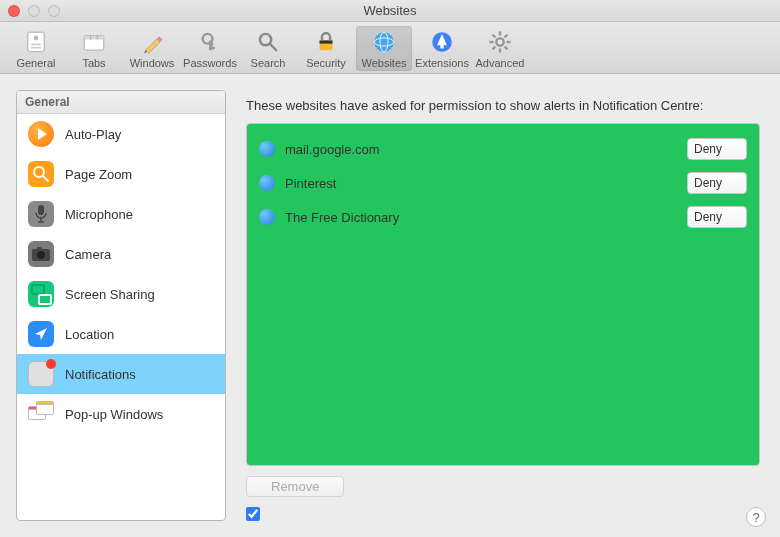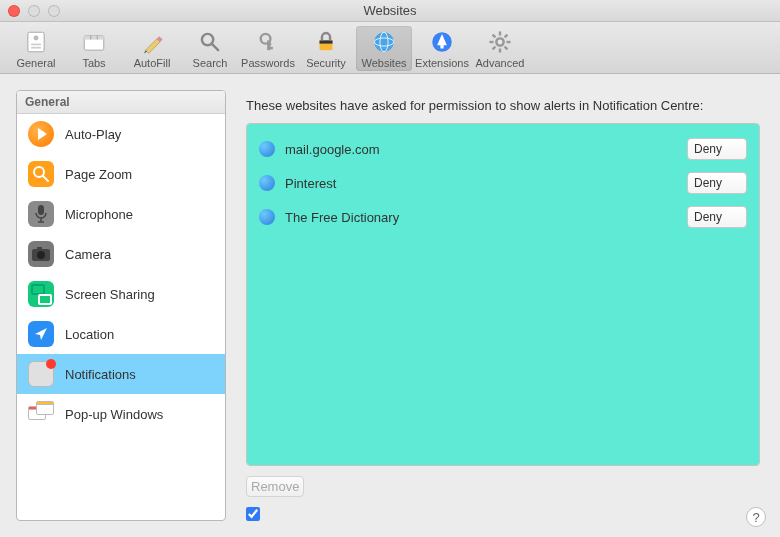--- a/index.html
+++ b/index.html
@@ -18,28 +18,28 @@
     .tb-label { font-size: 11px; color: #555; margin-top: 1px; }
     .content { flex: 1; background: #ececec; padding: 16px; display: flex; gap: 16px; position: relative; }
     .sidebar { width: 210px; background: #fff; border: 1px solid #b8b8b8; border-radius: 4px; display: flex; flex-direction: column; overflow: hidden; }
     .sidebar-header { font-weight: 600; font-size: 12px; color: #666; padding: 4px 8px; background: linear-gradient(#f2f2f2,#e6e6e6); border-bottom: 1px solid #d0d0d0; }
     .sb-list { flex: 1; overflow: auto; }
     .sb-item { display: flex; align-items: center; gap: 10px; padding: 6px 10px; cursor: default; }
     .sb-item.selected { background: #7dd3fc; }
     .sb-icon { width: 28px; height: 28px; border-radius: 6px; display: flex; align-items: center; justify-content: center; flex-shrink: 0; position: relative; }
     .main { flex: 1; display: flex; flex-direction: column; gap: 10px; padding: 8px 4px 0 4px; }
     .main-heading { font-size: 13px; color: #333; }
-    .site-box { flex: 1; background: #5eead4; border: 1px solid #c4c4c4; border-radius: 4px; padding: 8px 10px; overflow: auto; }
+    .site-box { flex: 1; background: #22c55e; border: 1px solid #c4c4c4; border-radius: 4px; padding: 8px 10px; overflow: auto; }
     .site-row { display: flex; align-items: center; padding: 6px 2px; gap: 10px; }
     .site-globe { width: 16px; height: 16px; border-radius: 50%; background: radial-gradient(circle at 30% 30%, #6cc9ff, #2a7fd8); flex-shrink: 0; }
     .site-name { flex: 1; font-size: 13px; color: #333; }
     .perm-select { width: 60px; height: 22px; font-size: 12px; border: 1px solid #c8c8c8; border-radius: 4px; background: linear-gradient(#fff,#f4f4f4); display: flex; align-items: center; justify-content: space-between; padding: 0 4px 0 6px; gap: 44px; }
     .perm-arrows { width: 14px; height: 18px; background: #3b82f6; border-radius: 3px; display: flex; flex-direction: column; align-items: center; justify-content: center; color: #fff; font-size: 7px; line-height: 7px; }
     .below-row { display: flex; gap: 10px; }
-    .btn-remove { font-size: 13px; color: #aaa; padding: 2px 4px; border: 1px solid #d4d4d4; border-radius: 4px; background: linear-gradient(#fbfbfb,#efefef); }
+    .btn-remove { font-size: 13px; color: #aaa; padding: 2px 24px; border: 1px solid #d4d4d4; border-radius: 4px; background: linear-gradient(#fbfbfb,#efefef); }
     .check-row { display: flex; align-items: center; gap: 8px; }
     .check-row input[type=checkbox] { width: 14px; height: 14px; accent-color: #2f7bf5; }
     .help-btn { position: absolute; bottom: 10px; right: 14px; width: 20px; height: 20px; border: 1px solid #bfbfbf; border-radius: 50%; background: #fff; font-size: 13px; color: #666; display: flex; align-items: center; justify-content: center; }
     svg { display: block; }
   </style>
 </head>
 <body>
 
 <div class="window">
 
@@ -76,41 +76,41 @@
         <div class="tb-label">Tabs</div>
       </div>
       <div class="tb-item">
         <div class="tb-icon">
           <svg xmlns="http://www.w3.org/2000/svg" width="26" height="26" viewBox="0 0 32 32">
             <path d="M8 26 L22 12 L26 16 L12 30 Z" fill="#f4c86a" stroke="#9a7"></path>
             <path d="M22 12 L25 9 L29 13 L26 16 Z" fill="#d8a"></path>
             <path d="M8 26 L6 30 L10 28 Z" fill="#666"></path>
           </svg>
         </div>
-        <div class="tb-label">AutoFill</div>
-      </div>
-      <div class="tb-item">
-        <div class="tb-icon">
-          <svg xmlns="http://www.w3.org/2000/svg" width="26" height="26" viewBox="0 0 32 32">
-            <circle cx="13" cy="13" r="7" fill="none" stroke="#888" stroke-width="3"></circle>
-            <line x1="18" y1="18" x2="26" y2="26" stroke="#888" stroke-width="3" stroke-linecap="round"></line>
-          </svg>
-        </div>
-        <div class="tb-label">Search</div>
+        <div class="tb-label">Windows</div>
       </div>
       <div class="tb-item">
         <div class="tb-icon">
           <svg xmlns="http://www.w3.org/2000/svg" width="26" height="26" viewBox="0 0 32 32">
             <circle cx="13" cy="12" r="6" fill="none" stroke="#999" stroke-width="3"></circle>
             <rect x="15" y="14" width="4" height="12" fill="#999"></rect>
             <rect x="15" y="22" width="7" height="3" fill="#999"></rect>
             <rect x="15" y="17" width="5" height="3" fill="#999"></rect>
           </svg>
         </div>
         <div class="tb-label">Passwords</div>
+      </div>
+      <div class="tb-item">
+        <div class="tb-icon">
+          <svg xmlns="http://www.w3.org/2000/svg" width="26" height="26" viewBox="0 0 32 32">
+            <circle cx="13" cy="13" r="7" fill="none" stroke="#888" stroke-width="3"></circle>
+            <line x1="18" y1="18" x2="26" y2="26" stroke="#888" stroke-width="3" stroke-linecap="round"></line>
+          </svg>
+        </div>
+        <div class="tb-label">Search</div>
       </div>
       <div class="tb-item">
         <div class="tb-icon">
           <svg xmlns="http://www.w3.org/2000/svg" width="26" height="26" viewBox="0 0 32 32">
             <rect x="8" y="14" width="16" height="12" rx="2" fill="#f7b733"></rect>
             <rect x="8" y="14" width="16" height="4" fill="#333"></rect>
             <path d="M11 14 v-4 a5 5 0 0 1 10 0 v4" fill="none" stroke="#888" stroke-width="3"></path>
           </svg>
         </div>
         <div class="tb-label">Security</div>

